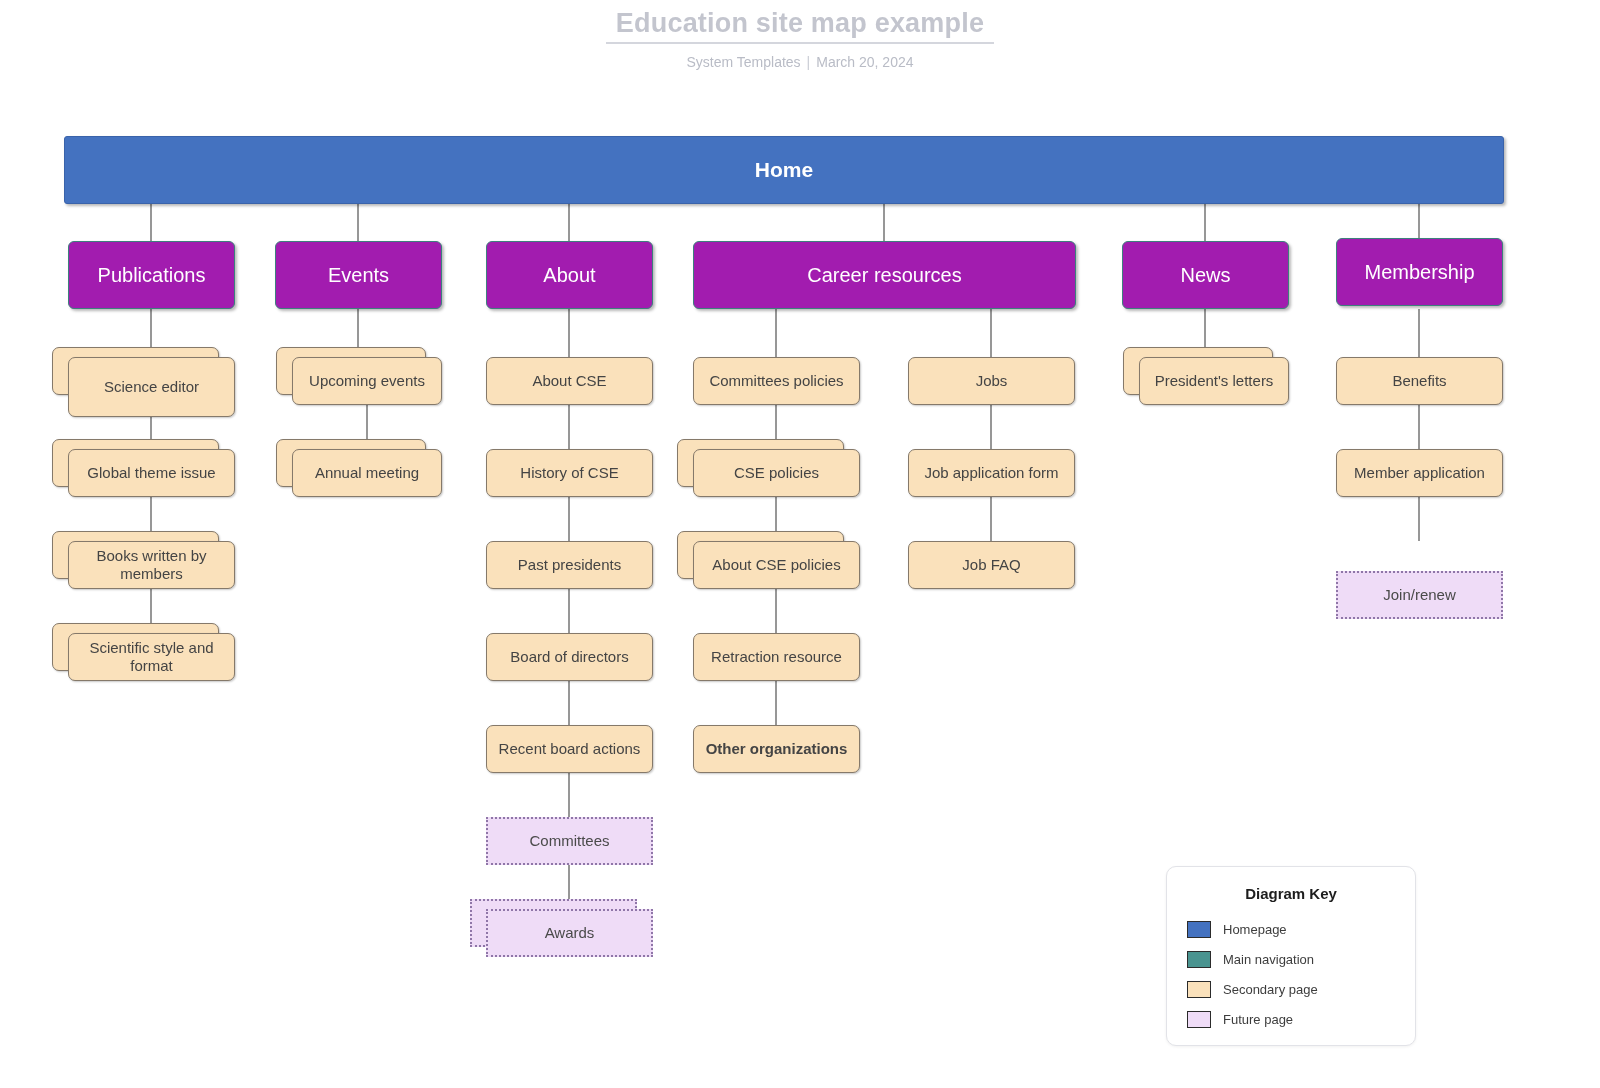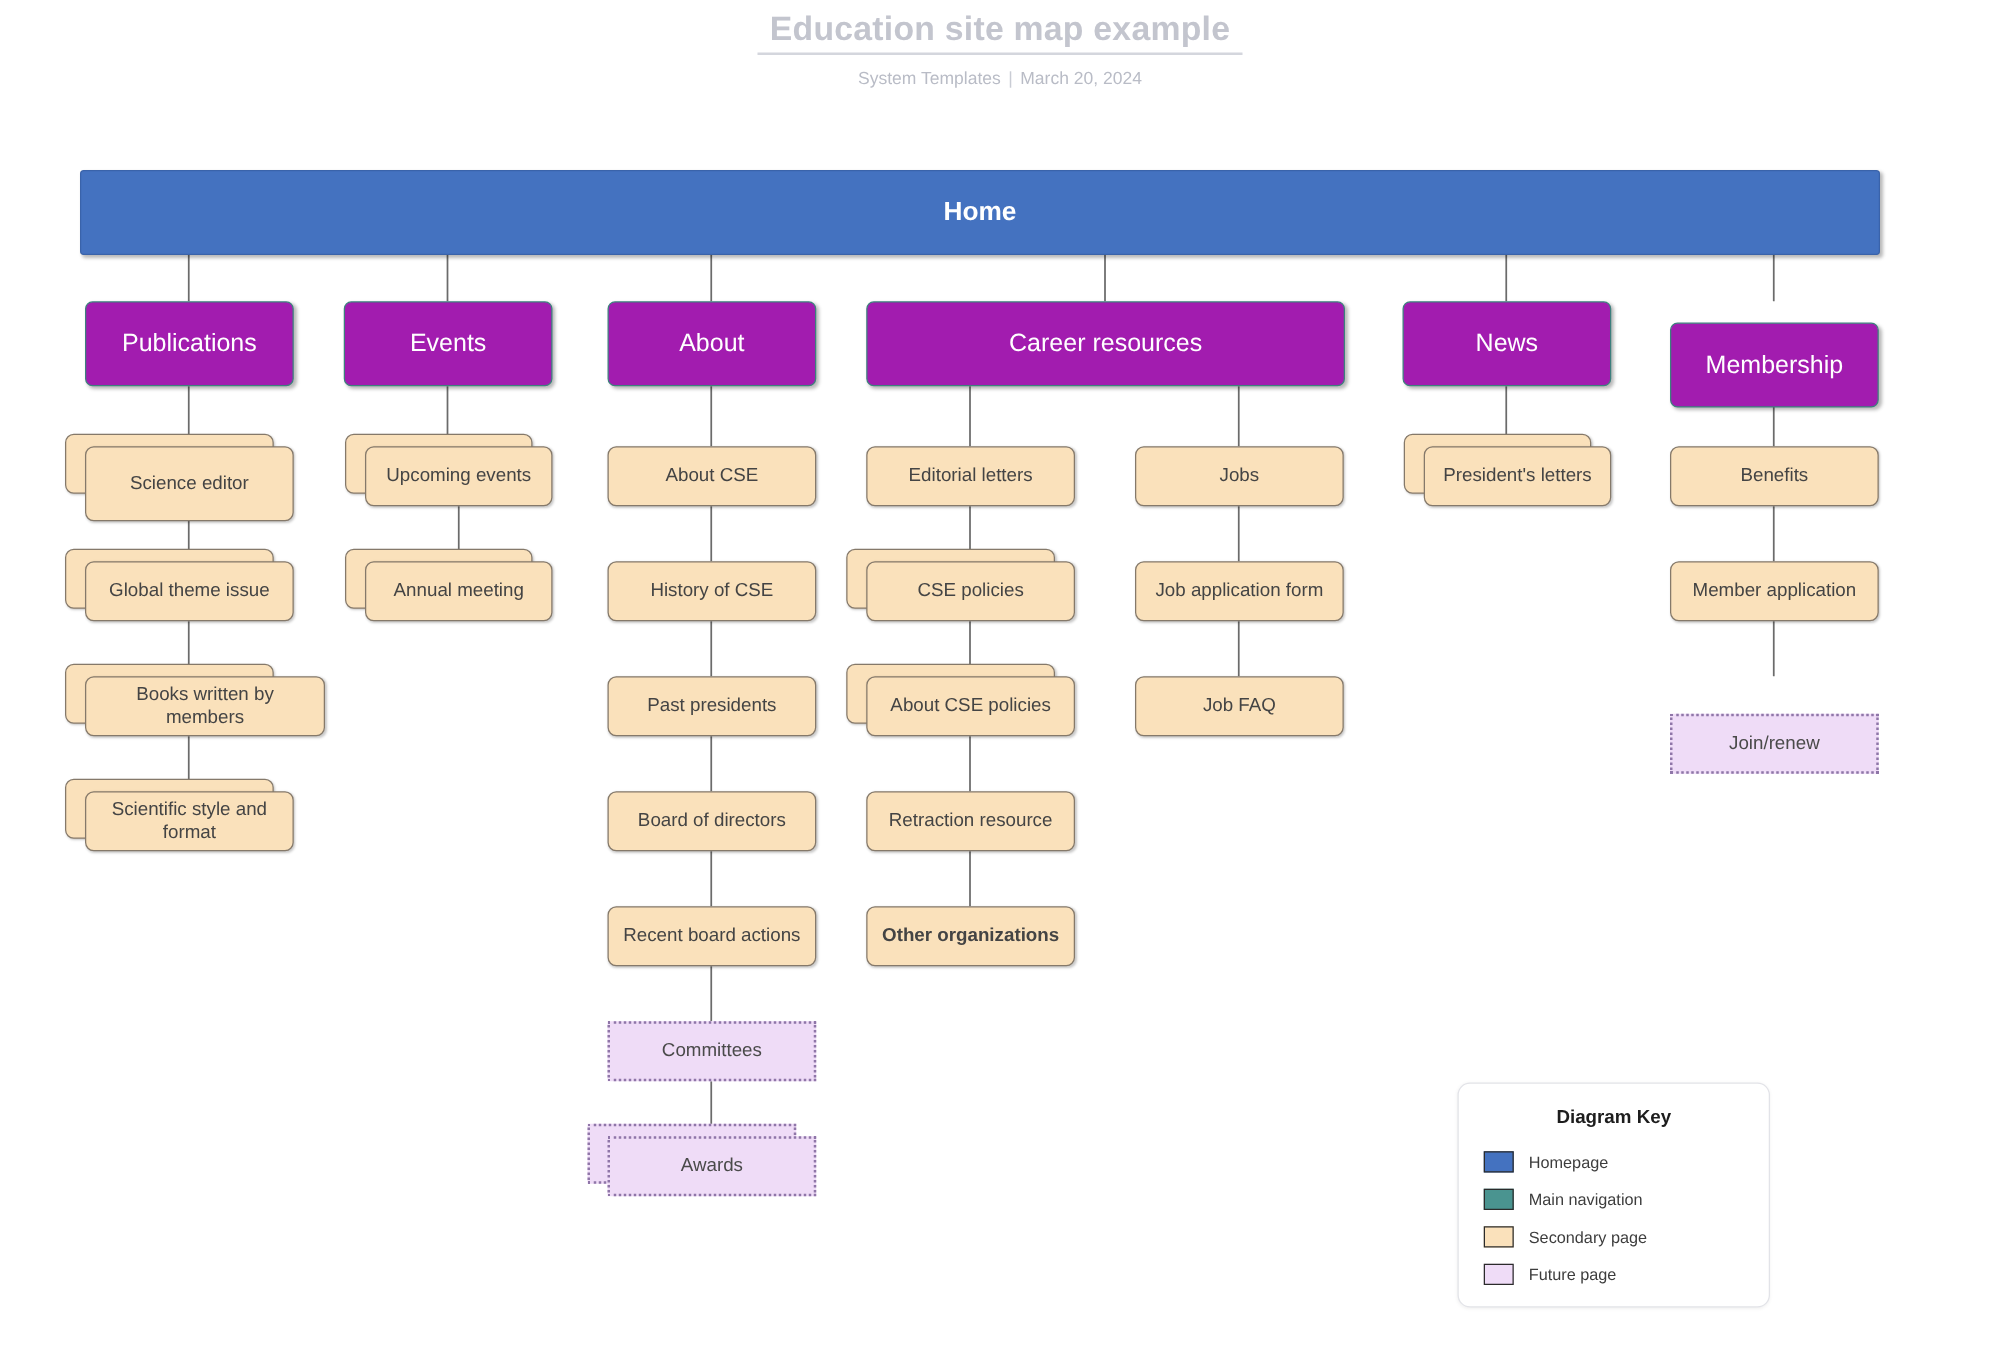--- a/index.html
+++ b/index.html
@@ -218,33 +218,33 @@
       </div>
       <div class="node nav" style="left: 486px; top: 241px; width: 167px; height: 68px;">
         <span class="node-label">About</span>
       </div>
       <div class="node nav" style="left: 693px; top: 241px; width: 383px; height: 68px;">
         <span class="node-label">Career resources</span>
       </div>
       <div class="node nav" style="left: 1122px; top: 241px; width: 167px; height: 68px;">
         <span class="node-label">News</span>
       </div>
-      <div class="node nav" style="left: 1336px; top: 258px; width: 167px; height: 68px;">
+      <div class="node nav" style="left: 1336px; top: 238px; width: 167px; height: 68px;">
         <span class="node-label">Membership</span>
       </div>
       <div class="stack-back" style="left: 52px; top: 347px; width: 167px; height: 48px;"></div>
       <div class="node secondary" style="left: 68px; top: 357px; width: 167px; height: 60px;">
         <span class="node-label">Science editor</span>
       </div>
       <div class="stack-back" style="left: 52px; top: 439px; width: 167px; height: 48px;"></div>
       <div class="node secondary" style="left: 68px; top: 449px; width: 167px; height: 48px;">
         <span class="node-label">Global theme issue</span>
       </div>
       <div class="stack-back" style="left: 52px; top: 531px; width: 167px; height: 48px;"></div>
-      <div class="node secondary" style="left: 68px; top: 541px; width: 192px; height: 48px;">
+      <div class="node secondary" style="left: 68px; top: 541px; width: 167px; height: 48px;">
         <span class="node-label">Books written by members</span>
       </div>
       <div class="stack-back" style="left: 52px; top: 623px; width: 167px; height: 48px;"></div>
       <div class="node secondary" style="left: 68px; top: 633px; width: 167px; height: 48px;">
         <span class="node-label">Scientific style and format</span>
       </div>
       <div class="stack-back" style="left: 276px; top: 347px; width: 150px; height: 48px;"></div>
       <div class="node secondary" style="left: 292px; top: 357px; width: 150px; height: 48px;">
         <span class="node-label">Upcoming events</span>
       </div>
@@ -268,21 +268,21 @@
         <span class="node-label">Recent board actions</span>
       </div>
       <div class="node future" style="left: 486px; top: 817px; width: 167px; height: 48px;">
         <span class="node-label">Committees</span>
       </div>
       <div class="stack-back future-back" style="left: 470px; top: 899px; width: 167px; height: 48px;"></div>
       <div class="node future" style="left: 486px; top: 909px; width: 167px; height: 48px;">
         <span class="node-label">Awards</span>
       </div>
       <div class="node secondary" style="left: 693px; top: 357px; width: 167px; height: 48px;">
-        <span class="node-label">Editorial letters</span>
+        <span class="node-label">Committees policies</span>
       </div>
       <div class="stack-back" style="left: 677px; top: 439px; width: 167px; height: 48px;"></div>
       <div class="node secondary" style="left: 693px; top: 449px; width: 167px; height: 48px;">
         <span class="node-label">CSE policies</span>
       </div>
       <div class="stack-back" style="left: 677px; top: 531px; width: 167px; height: 48px;"></div>
       <div class="node secondary" style="left: 693px; top: 541px; width: 167px; height: 48px;">
         <span class="node-label">About CSE policies</span>
       </div>
       <div class="node secondary" style="left: 693px; top: 633px; width: 167px; height: 48px; text-align: center;">

